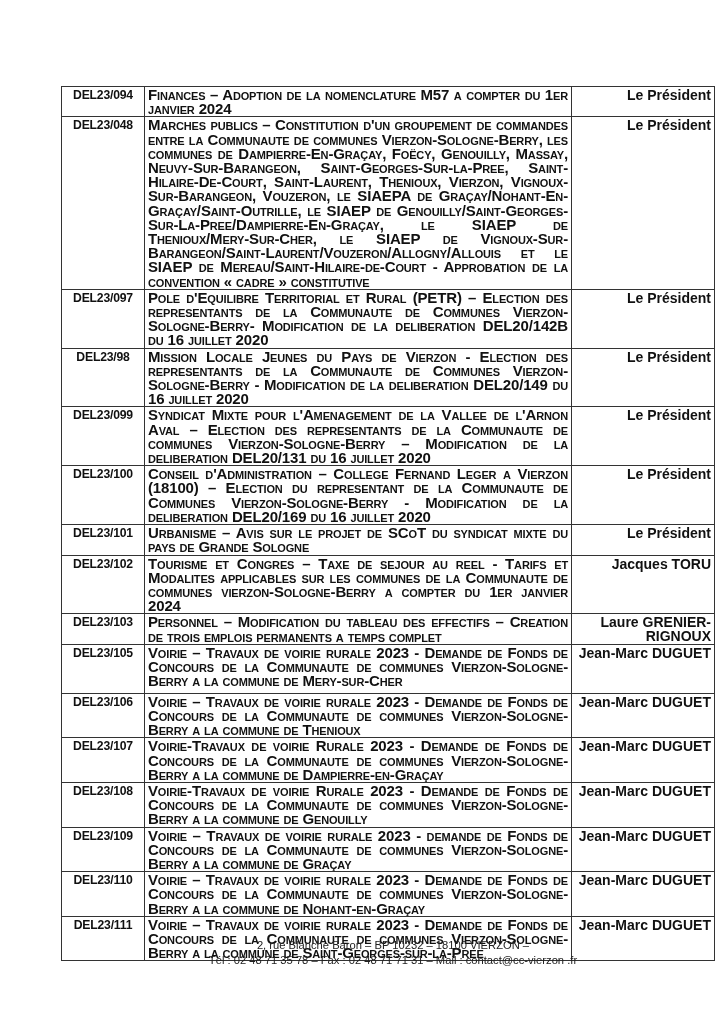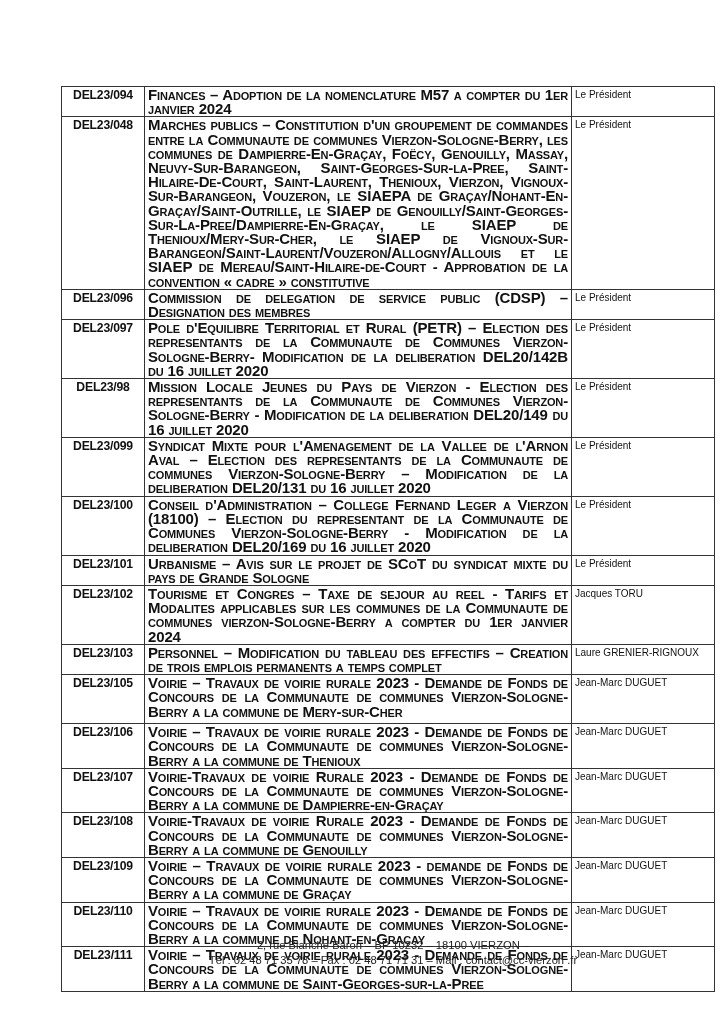--- a/index.html
+++ b/index.html
@@ -4,43 +4,38 @@
 <style>
   html, body { margin:0; padding:0; background:#ffffff; }
   body { width:724px; height:1024px; position:relative; overflow:hidden;
          font-family:"Liberation Sans", sans-serif; color:#111; }
   .tbl { position:absolute; left:61px; top:86px; width:646px;
          border-collapse:collapse; table-layout:fixed; }
   .tbl td { border:1.3px solid #333; vertical-align:top; padding:1px 3px 0 3px; }
   .c-num { width:76px; font-weight:bold; font-size:12.2px; text-align:center; font-family:"Liberation Sans", sans-serif; letter-spacing:-0.2px; }
   .c-sub { width:420px; font-size:15px; font-weight:bold; line-height:14.2px; text-align:justify;
            font-variant:small-caps; letter-spacing:-0.15px; }
-  .c-rep { width:136px; font-weight:normal; font-size:10px; text-align:left; line-height:14px; }
+  .c-rep { width:136px; font-weight:bold; font-size:14px; text-align:right; line-height:14px; }
   .footer { position:absolute; left:0; width:724px; text-align:center; font-size:11.2px; color:#222; line-height:15px;padding-left:31px; }
   .f1 { top:938px; }
   .f2 { top:953px; }
 </style>
 </head>
 <body>
 
 <table class="tbl">
   <tbody id="tbody">
       <tr style="height: 21px;">
         <td class="c-num">DEL23/094</td>
         <td class="c-sub">Finances – Adoption de la nomenclature M57 a compter du 1er janvier 2024</td>
         <td class="c-rep">Le Président</td>
       </tr>
       <tr style="height: 157px;">
         <td class="c-num">DEL23/048</td>
         <td class="c-sub">Marches publics – Constitution d'un groupement de commandes entre la Communaute de communes Vierzon-Sologne-Berry, les communes de Dampierre-En-Graçay, Foëcy, Genouilly, Massay, Neuvy-Sur-Barangeon, Saint-Georges-Sur-la-Pree, Saint-Hilaire-De-Court, Saint-Laurent, Thenioux, Vierzon, Vignoux-Sur-Barangeon, Vouzeron, le SIAEPA de Graçay/Nohant-En-Graçay/Saint-Outrille, le SIAEP de Genouilly/Saint-Georges-Sur-La-Pree/Dampierre-En-Graçay, le SIAEP de Thenioux/Mery-Sur-Cher, le SIAEP de Vignoux-Sur-Barangeon/Saint-Laurent/Vouzeron/Allogny/Allouis et le SIAEP de Mereau/Saint-Hilaire-de-Court - Approbation de la convention « cadre » constitutive</td>
-        <td class="c-rep">Le Président</td>
-      </tr>
-      <tr style="height: 27px;">
-        <td class="c-num">DEL23/096</td>
-        <td class="c-sub">Commission de delegation de service public (CDSP) – Designation des membres</td>
         <td class="c-rep">Le Président</td>
       </tr>
       <tr style="height: 43px;">
         <td class="c-num">DEL23/097</td>
         <td class="c-sub">Pole d'Equilibre Territorial et Rural (PETR) – Election des representants de la Communaute de Communes Vierzon-Sologne-Berry- Modification de la deliberation DEL20/142B du 16 juillet 2020</td>
         <td class="c-rep">Le Président</td>
       </tr>
       <tr style="height: 30px;">
         <td class="c-num">DEL23/98</td>
         <td class="c-sub">Mission Locale Jeunes du Pays de Vierzon - Election des representants de la Communaute de Communes Vierzon-Sologne-Berry - Modification de la deliberation DEL20/149 du 16 juillet 2020</td>

